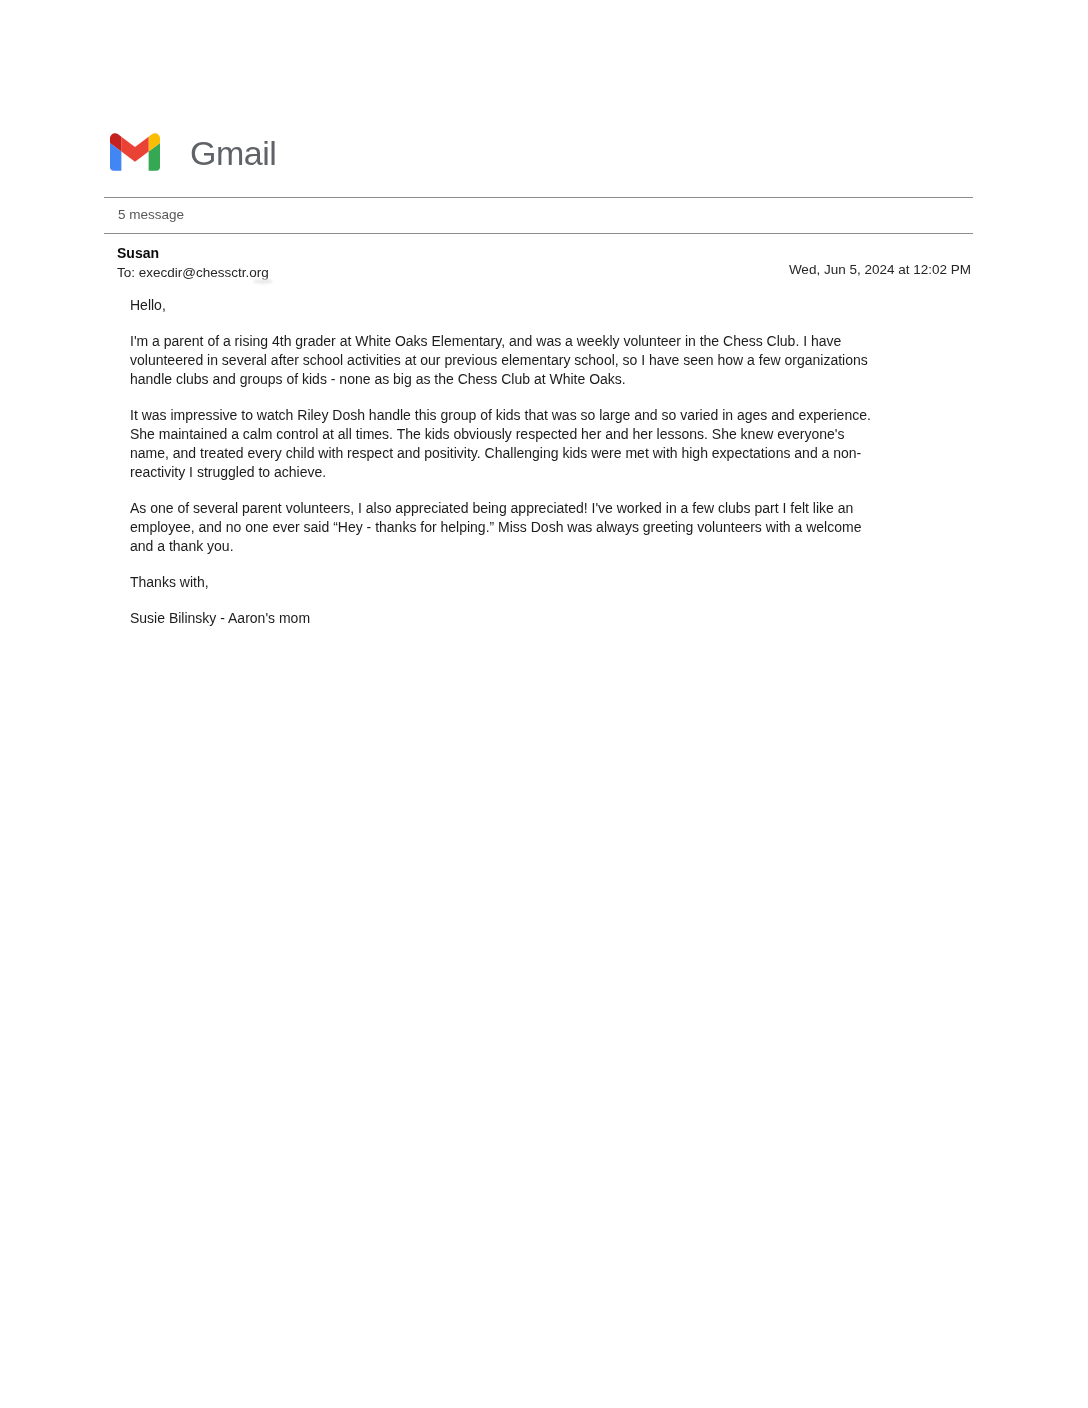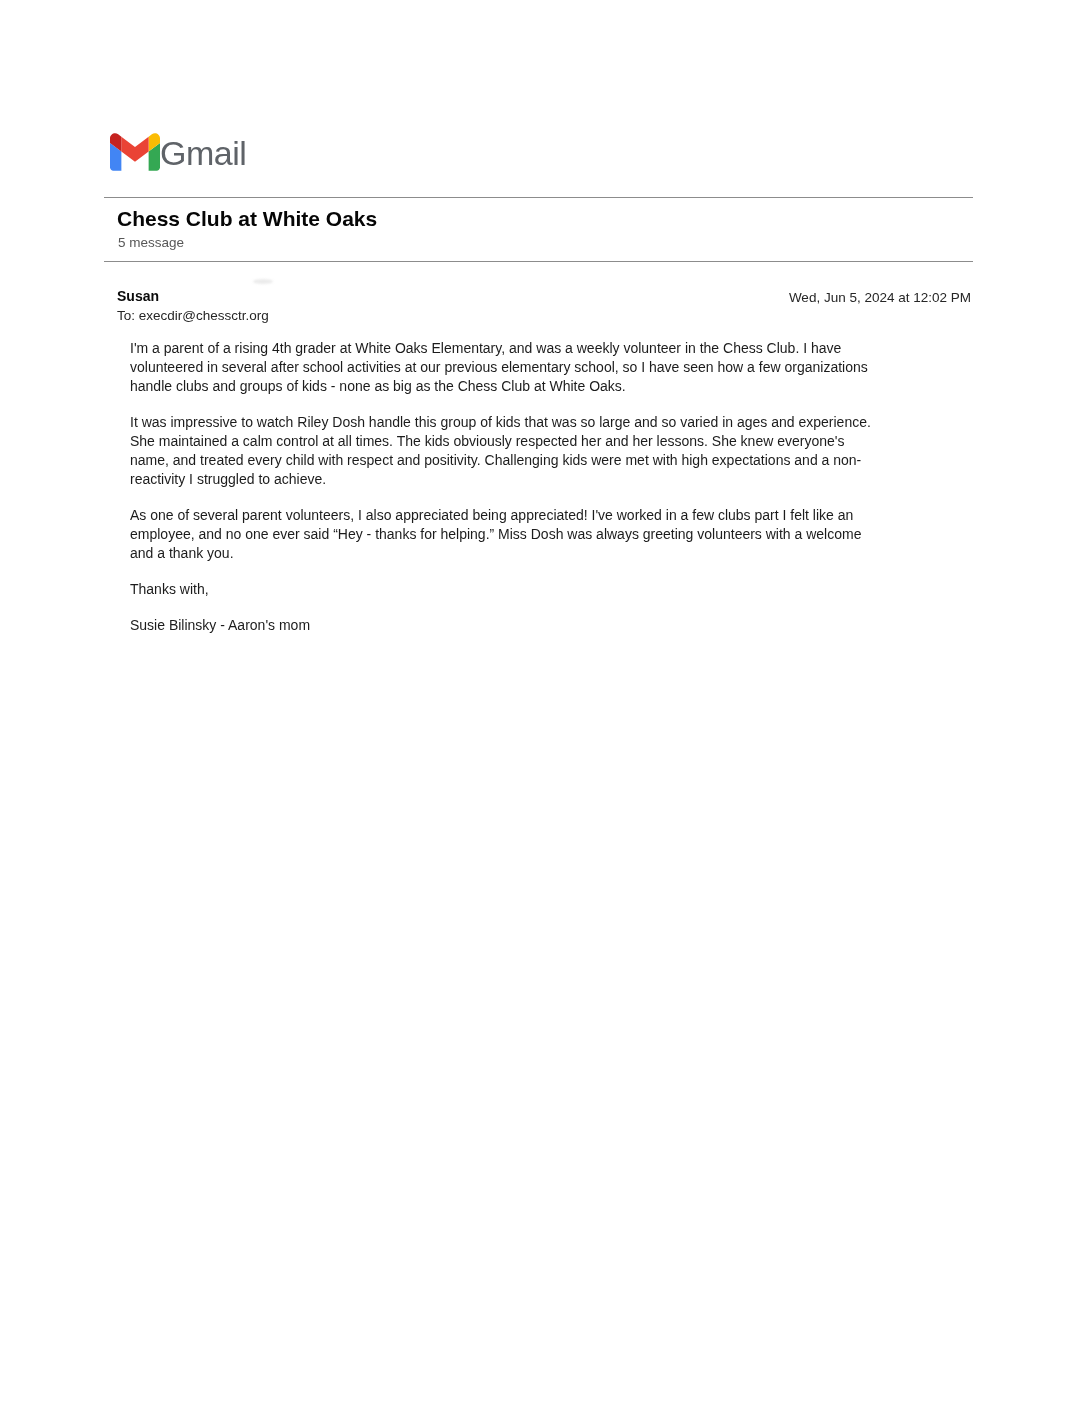--- a/index.html
+++ b/index.html
@@ -15,20 +15,21 @@
   }
   .content {
     position: absolute;
     left: 104px;
     top: 131px;
     width: 869px;
   }
   .logo-row {
     display: flex;
     align-items: center;
+    gap: 30px;
     margin-left: 6px;
     height: 41px;
   }
   .gmail-m { width: 50px; height: 38px; display: block; }
   .gmail-word {
     font-size: 34px;
     line-height: 38px;
     color: #5f6368;
     letter-spacing: -0.5px;
     font-weight: 400;
@@ -59,21 +60,20 @@
     display: flex;
     justify-content: space-between;
     align-items: flex-start;
     margin: 10px 2px 0 13px;
   }
   .sender {
     font-size: 14px;
     line-height: 19px;
     font-weight: bold;
     color: #0a0a0a;
-    margin-top: 15px;
   }
   .to-line {
     font-size: 13.5px;
     line-height: 19px;
     color: #262626;
   }
   .date {
     font-size: 13.5px;
     line-height: 19px;
     color: #262626;
@@ -114,34 +114,34 @@
         <path d="M120 108h14c3.32 0 6-2.68 6-6V59l-20 15z" fill="#34a853"></path>
         <path d="M120 48v26l20-15v-8c0-7.42-8.47-11.65-14.4-7.2z" fill="#fbbc04"></path>
         <path d="M72 74V48l24 18 24-18v26L96 92z" fill="#ea4335"></path>
         <path d="M72 74L52 59v-8c0-7.42 8.47-11.65 14.4-7.2l5.6 4.2z" fill="#c5221f"></path>
       </svg>
       <span class="gmail-word">Gmail</span>
     </div>
 
     <hr class="rule rule-1">
 
-    <div class="subject">Chess Club at White Oaks</div>
     <div class="msg-count">5 message</div>
 
     <hr class="rule rule-2">
 
     <div class="meta-row">
       <div class="meta-left">
         <div class="sender">Susan</div>
         <div class="to-line">To: execdir@chessctr.org</div>
       </div>
       <div class="date">Wed, Jun 5, 2024 at 12:02 PM</div>
     </div>
 
     <div class="body">
+      <p>Hello,</p>
       <p>I'm a parent of a rising 4th grader at White Oaks Elementary, and was a weekly volunteer in the Chess Club. I have
 volunteered in several after school activities at our previous elementary school, so I have seen how a few organizations
 handle clubs and groups of kids - none as big as the Chess Club at White Oaks.</p>
       <p>It was impressive to watch Riley Dosh handle this group of kids that was so large and so varied in ages and experience.
 She maintained a calm control at all times. The kids obviously respected her and her lessons. She knew everyone's
 name, and treated every child with respect and positivity. Challenging kids were met with high expectations and a non-
 reactivity I struggled to achieve.</p>
       <p>As one of several parent volunteers, I also appreciated being appreciated! I've worked in a few clubs part I felt like an
 employee, and no one ever said “Hey - thanks for helping.” Miss Dosh was always greeting volunteers with a welcome
 and a thank you.</p>

